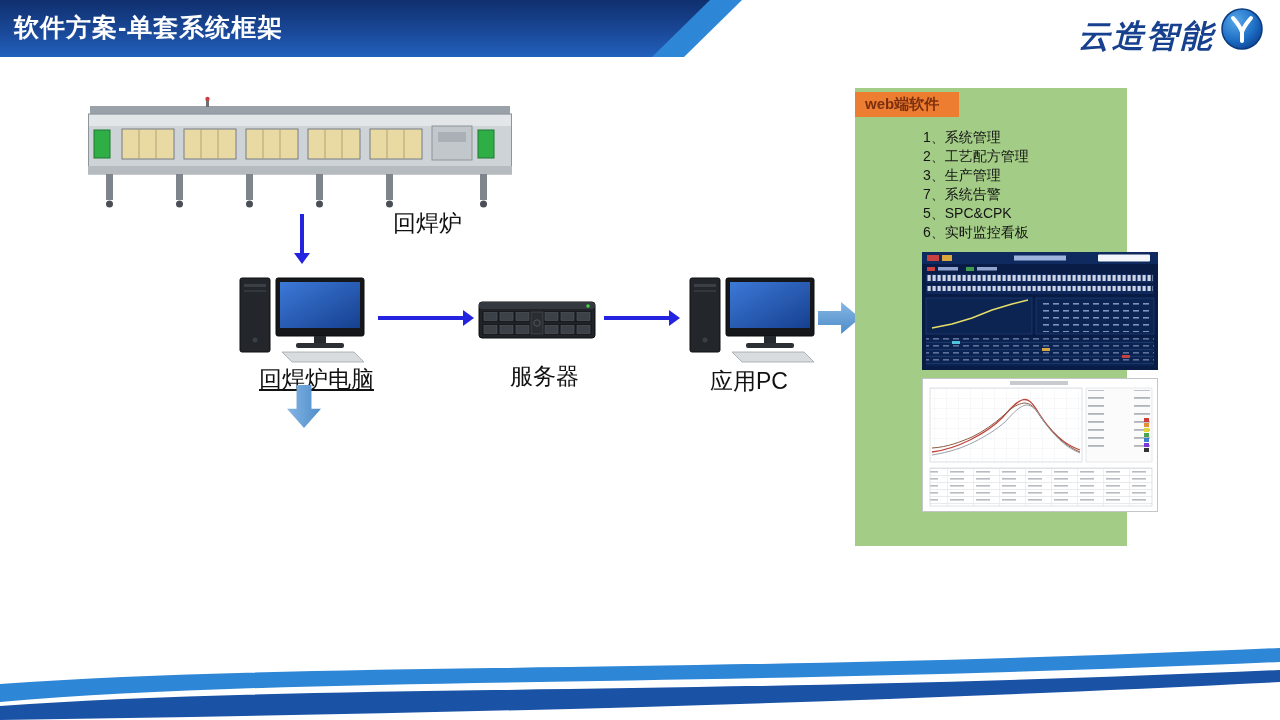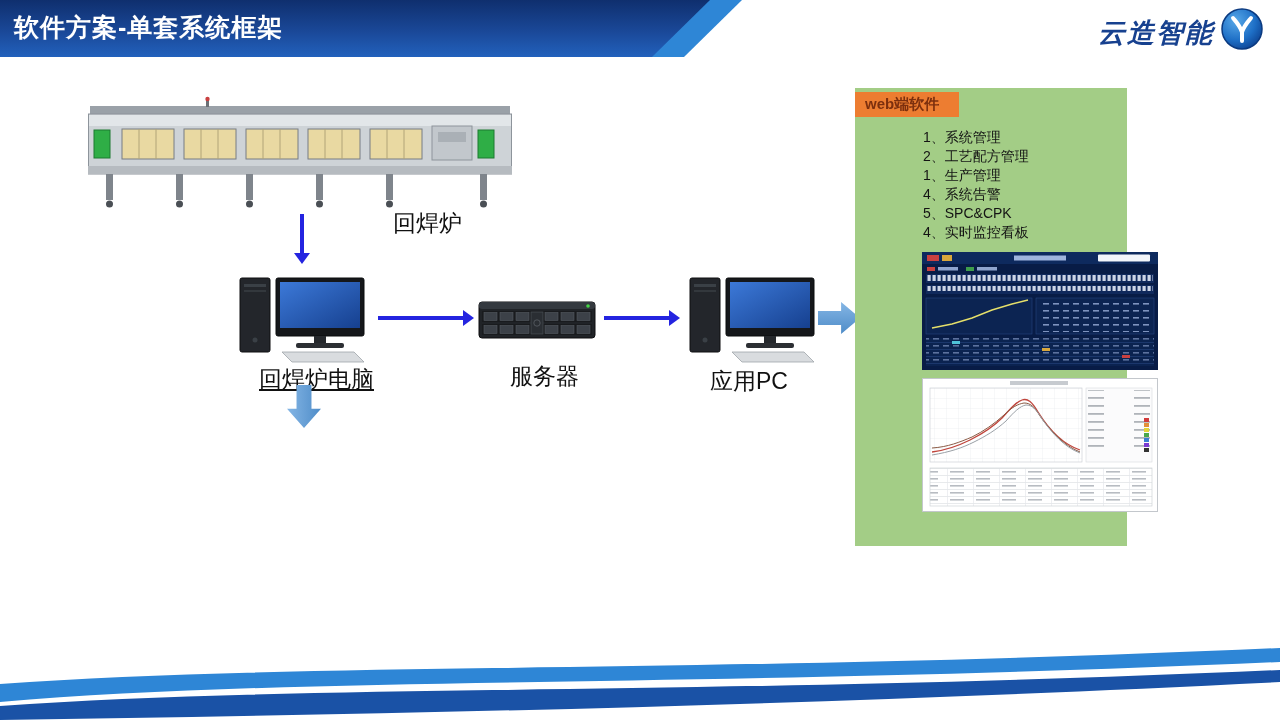--- a/index.html
+++ b/index.html
@@ -20,21 +20,21 @@
     background:linear-gradient(180deg,#0F2F6E 0%, #1A4898 55%, #2261BC 100%);
     clip-path:polygon(0 0, 100% 0, calc(100% - 58px) 100%, 0 100%);
     z-index:2;
   }
   .hdr-title {
     position:absolute; left:14px; top:11px; z-index:3;
     font-size:25px; font-weight:700; color:#ffffff; letter-spacing:1px;
   }
   .logo-text {
     position:absolute; right:66px; top:15px; z-index:3;
-    font-size:27px; font-weight:800; font-style:italic; color:#17418F;
+    font-size:32px; font-weight:800; font-style:italic; color:#17418F;
     letter-spacing:2px;
   }
   .logo-mark { position:absolute; right:16px; top:7px; width:44px; height:44px; z-index:3; }
 
   
   .abs { position:absolute; }
   .dlabel { position:absolute; font-size:23px; color:#111; }
 
   .varrow { position:absolute; width:16px; display:flex; flex-direction:column; align-items:center; }
   .varrow .shaft { width:4px; background:#2424E0; flex:1; }
@@ -228,24 +228,24 @@
   <div class="block-arrow-down" style="left:287px; top:385px; width:34px; height:43px;"></div>
 
 
   <div class="panel" style="left:855px; top:88px; width:272px; height:458px;">
     <div class="panel-tab" style="left:0; top:4px; width:104px; height:25px;">
       <span>web端软件</span>
     </div>
     <div class="web-items">
       <div class="panel-item">1、系统管理</div>
       <div class="panel-item">2、工艺配方管理</div>
-      <div class="panel-item">1、生产管理</div>
-      <div class="panel-item">4、系统告警</div>
+      <div class="panel-item">3、生产管理</div>
+      <div class="panel-item">7、系统告警</div>
       <div class="panel-item">5、SPC&amp;CPK</div>
-      <div class="panel-item">4、实时监控看板</div>
+      <div class="panel-item">6、实时监控看板</div>
     </div>
 
     <div class="abs" style="left:67px; top:164px; width:236px; height:118px;">
       <svg width="236" height="118" viewBox="0 0 236 118">
         <defs>
           <pattern id="pt" width="5" height="10" patternUnits="userSpaceOnUse">
             <rect x="0.5" y="1" width="3.2" height="8" fill="#cdd5e6"></rect>
           </pattern>
           <pattern id="pr" width="10" height="7" patternUnits="userSpaceOnUse">
             <rect x="1" y="2" width="6" height="1.6" fill="#7e93bf"></rect>

